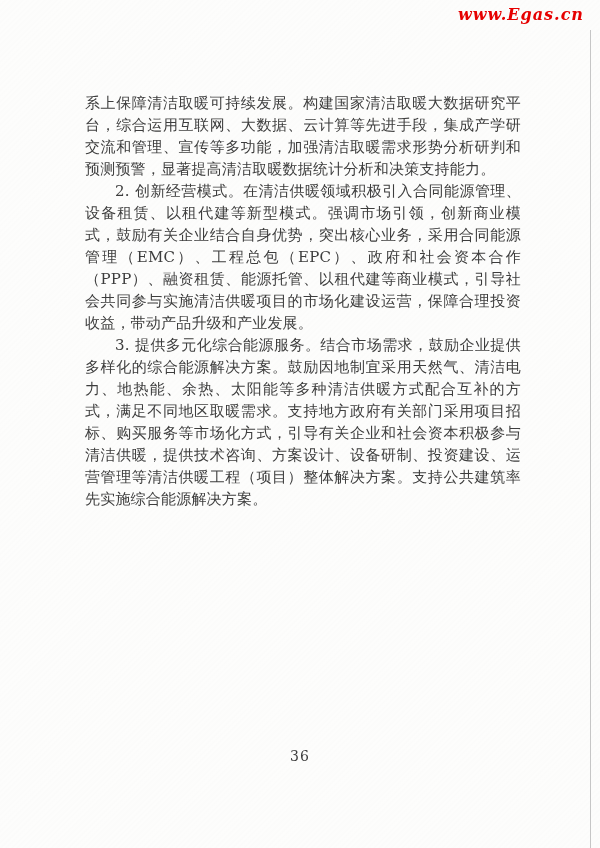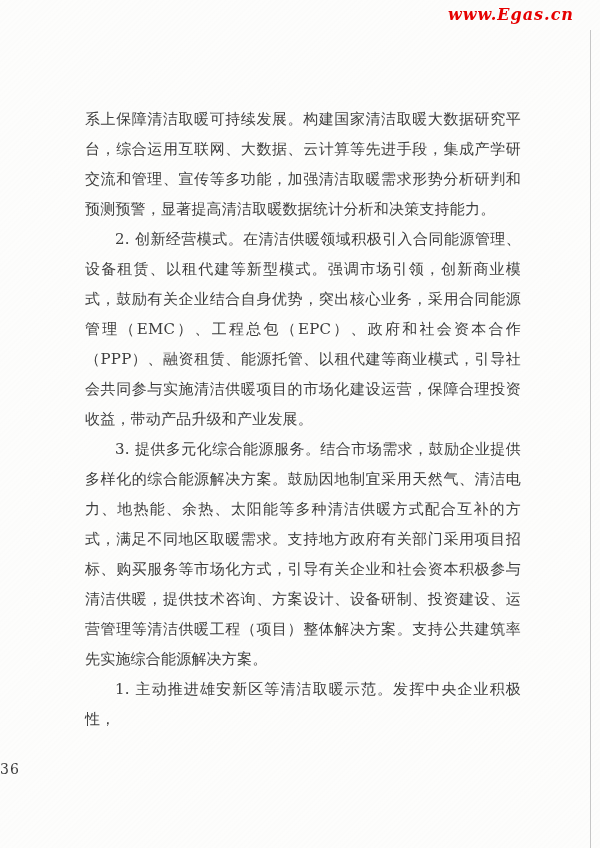--- a/index.html
+++ b/index.html
@@ -13,74 +13,73 @@
     height: 848px;
     background:
       repeating-linear-gradient(135deg, rgba(0,0,0,0.008) 0px, rgba(0,0,0,0.0) 2px, rgba(0,0,0,0.008) 4px),
       #fdfdfc;
     overflow: hidden;
     font-family: "DejaVu Serif", "Liberation Serif", serif;
   }
   .watermark {
     position: absolute;
     top: 5px;
-    right: 26px;
+    right: 16px;
     font-family: "DejaVu Serif", "Liberation Serif", serif;
     font-style: italic;
     font-weight: bold;
     font-size: 16px;
     letter-spacing: 1px;
     color: #e60000;
   }
   .page-edge-line {
     position: absolute;
     top: 30px;
     bottom: 0;
     right: 9px;
     width: 1px;
     background: #c6c6c6;
   }
   .content {
     position: absolute;
     left: 85px;
-    top: 104px;
+    top: 92px;
     width: 436px;
     color: #3d3d3d;
     font-size: 15px;
-    line-height: 30px;
+    line-height: 22px;
     letter-spacing: 0.2px;
     text-align: justify;
     text-justify: inter-ideograph;
   }
   .paragraph {
     margin: 0;
   }
   .paragraph.indent {
     text-indent: 2em;
   }
   .page-number {
     position: absolute;
     left: 0;
     right: 0;
     top: 748px;
+    text-align: center;
     font-size: 14px;
     color: #3d3d3d;
     letter-spacing: 1px;
-    margin-top: 13px;
   }
 </style>
 </head>
 <body>
 
 <div class="page">
   <div class="watermark" style="color: rgb(230, 0, 0);">www.Egas.cn</div>
 
   <div class="page-edge-line"></div>
 
   <div class="content">
       <div class="paragraph">系上保障清洁取暖可持续发展。构建国家清洁取暖大数据研究平台，综合运用互联网、大数据、云计算等先进手段，集成产学研交流和管理、宣传等多功能，加强清洁取暖需求形势分析研判和预测预警，显著提高清洁取暖数据统计分析和决策支持能力。</div>
       <div class="paragraph indent">2. 创新经营模式。在清洁供暖领域积极引入合同能源管理、设备租赁、以租代建等新型模式。强调市场引领，创新商业模式，鼓励有关企业结合自身优势，突出核心业务，采用合同能源管理（EMC）、工程总包（EPC）、政府和社会资本合作（PPP）、融资租赁、能源托管、以租代建等商业模式，引导社会共同参与实施清洁供暖项目的市场化建设运营，保障合理投资收益，带动产品升级和产业发展。</div>
       <div class="paragraph indent">3. 提供多元化综合能源服务。结合市场需求，鼓励企业提供多样化的综合能源解决方案。鼓励因地制宜采用天然气、清洁电力、地热能、余热、太阳能等多种清洁供暖方式配合互补的方式，满足不同地区取暖需求。支持地方政府有关部门采用项目招标、购买服务等市场化方式，引导有关企业和社会资本积极参与清洁供暖，提供技术咨询、方案设计、设备研制、投资建设、运营管理等清洁供暖工程（项目）整体解决方案。支持公共建筑率先实施综合能源解决方案。</div>
-      <div class="paragraph indent">1. 主动推进雄安新区等清洁取暖示范。发挥中央企业积极性，</div>
     </div>
 
   <div class="page-number">36</div>
 </div>
 
 </body></html>

